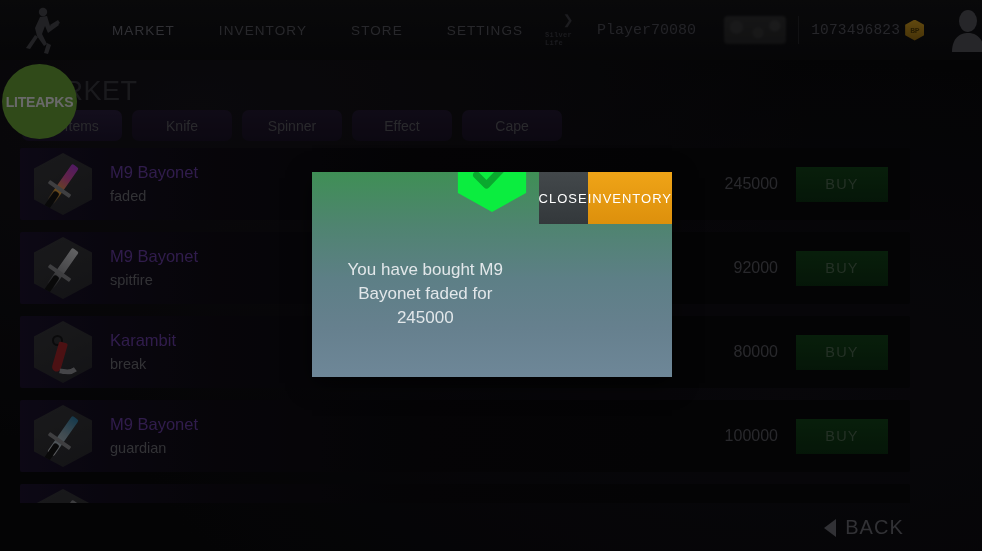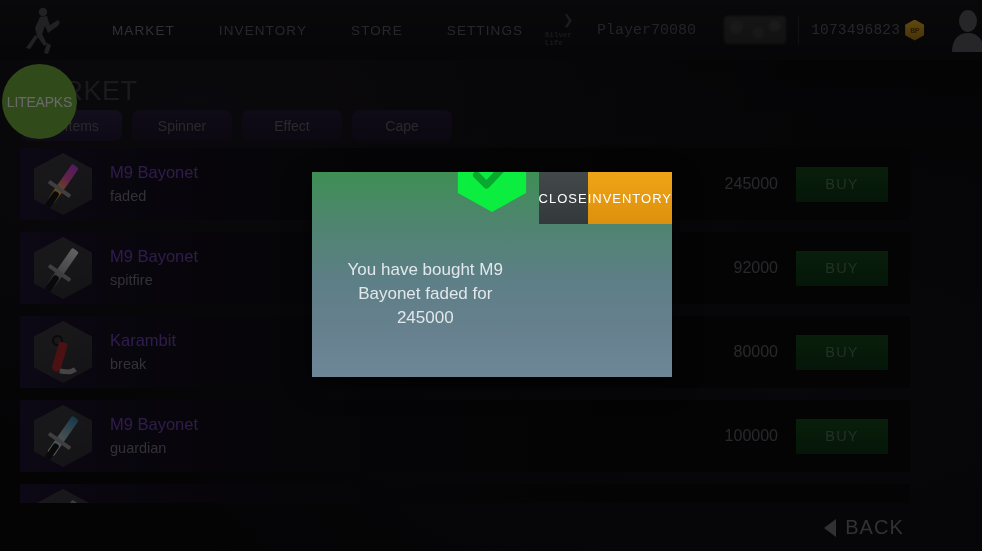--- a/index.html
+++ b/index.html
@@ -72,21 +72,21 @@
   .page-title{
     position:absolute; left:22px; top:76px; z-index:3;
     color:#3a3a42; font-size:27px; letter-spacing:.5px;
   }
   .watermark{
     position:absolute; left:2px; top:64px; width:75px; height:75px; border-radius:50%;
     background:#6ba439; z-index:6;
     display:flex; align-items:center; justify-content:center;
   }
   .watermark span{
-    color:#e8e8e8; font-size:14px; font-weight:normal; letter-spacing:-.2px;
+    color:#e8e8e8; font-size:14px; font-weight:bold; letter-spacing:-.2px;
   }
 
   
   .filters{
     position:absolute; left:22px; top:110px; display:flex; gap:10px; z-index:3;
   }
   .chip{
     min-width:100px; height:31px; border-radius:7px;
     background:linear-gradient(180deg,#241a33,#1b1328);
     display:flex; align-items:center; justify-content:center;
@@ -241,20 +241,21 @@
           </g>
         </svg>
       </div>
     </div>
   </div>
 
   <div class="page-title">MARKET</div>
 
   <div class="filters">
     <div class="chip selected">All Items</div>
+    <div class="chip">Knife</div>
     <div class="chip">Spinner</div>
     <div class="chip">Effect</div>
     <div class="chip">Cape</div>
   </div>
 
   <div class="list">
 
     <div class="row">
       <div class="thumb">
         <div class="blade" style="background:linear-gradient(180deg,#b23ad8 0%,#d94fa0 35%,#e8a33c 70%,#3a3a3e 100%)"></div>

